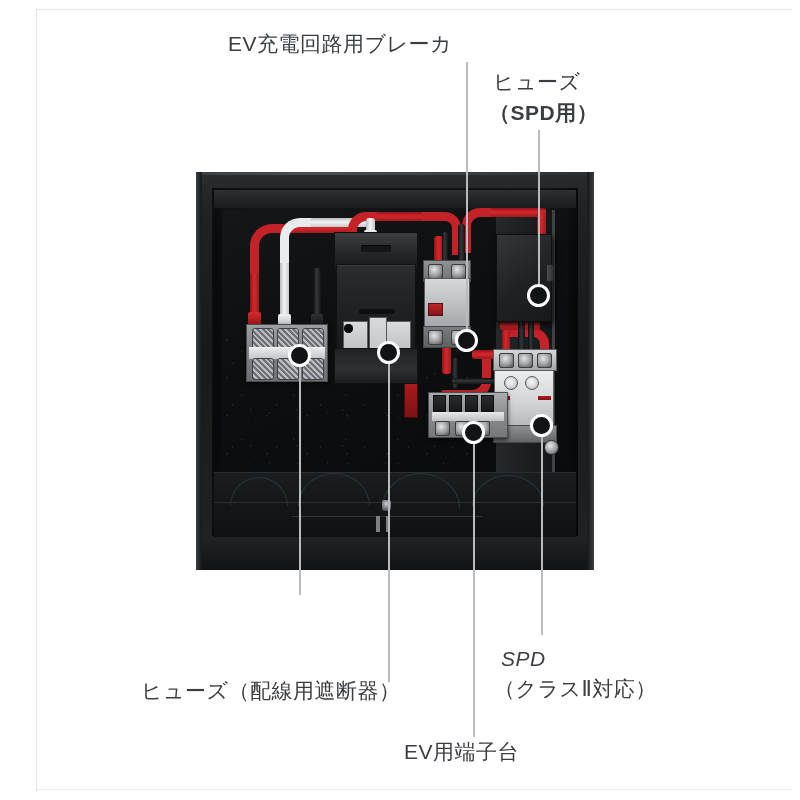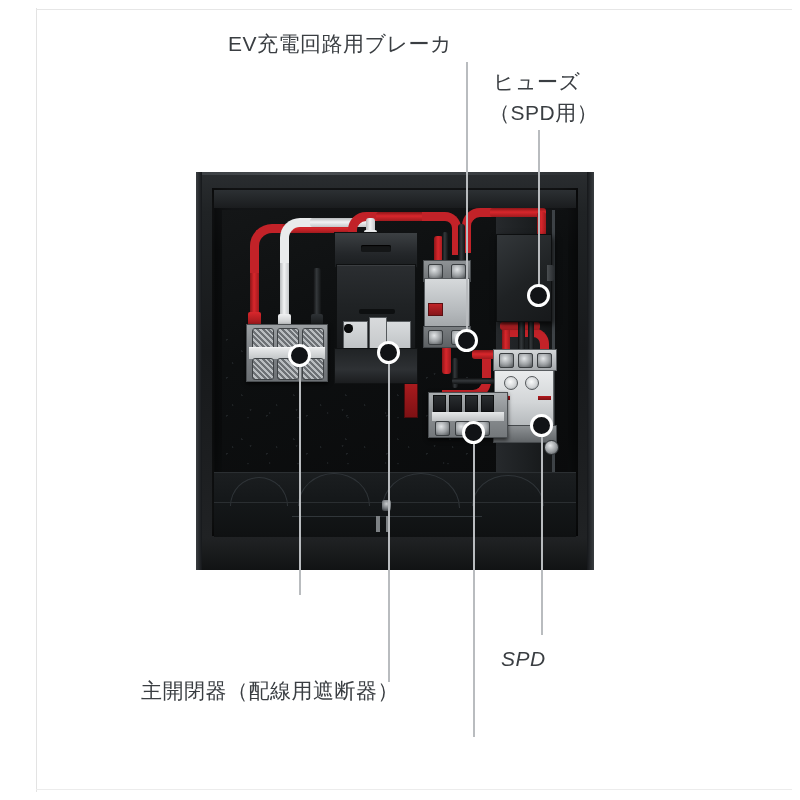--- a/index.html
+++ b/index.html
@@ -336,21 +336,23 @@
   <div class="dot" style="left:455px;top:329px;width:23px;height:23px;"></div>
   <div class="dot" style="left:527px;top:284px;width:23px;height:23px;"></div>
   <div class="dot" style="left:288px;top:344px;width:23px;height:23px;"></div>
   <div class="dot" style="left:377px;top:341px;width:23px;height:23px;"></div>
   <div class="dot" style="left:462px;top:421px;width:23px;height:23px;"></div>
   <div class="dot" style="left:530px;top:414px;width:23px;height:23px;"></div>
 
   <div class="lbl" style="left:228px;top:30px;">EV充電回路用ブレーカ</div>
 
   <div class="lbl" style="left:493px;top:68px;">ヒューズ</div>
-  <div class="lbl" style="left:489px;top:99px;">（SPD用）</div>
-
-
-  <div class="lbl" style="left:141px;top:677px;">主開閉器（配線用遮断器）</div>
+  <div class="lbl" style="left:489px;top:99px;font-weight:bold;">（SPD用）</div>
+
+
+  <div class="lbl" style="left:141px;top:677px;">ヒューズ（配線用遮断器）</div>
 
   <div class="lbl" style="left:501px;top:645px;font-style:italic;">SPD</div>
-
+  <div class="lbl" style="left:494px;top:675px;">（クラスⅡ対応）</div>
+
+  <div class="lbl" style="left:404px;top:738px;">EV用端子台</div>
 
 </div>
 
 </body></html>

